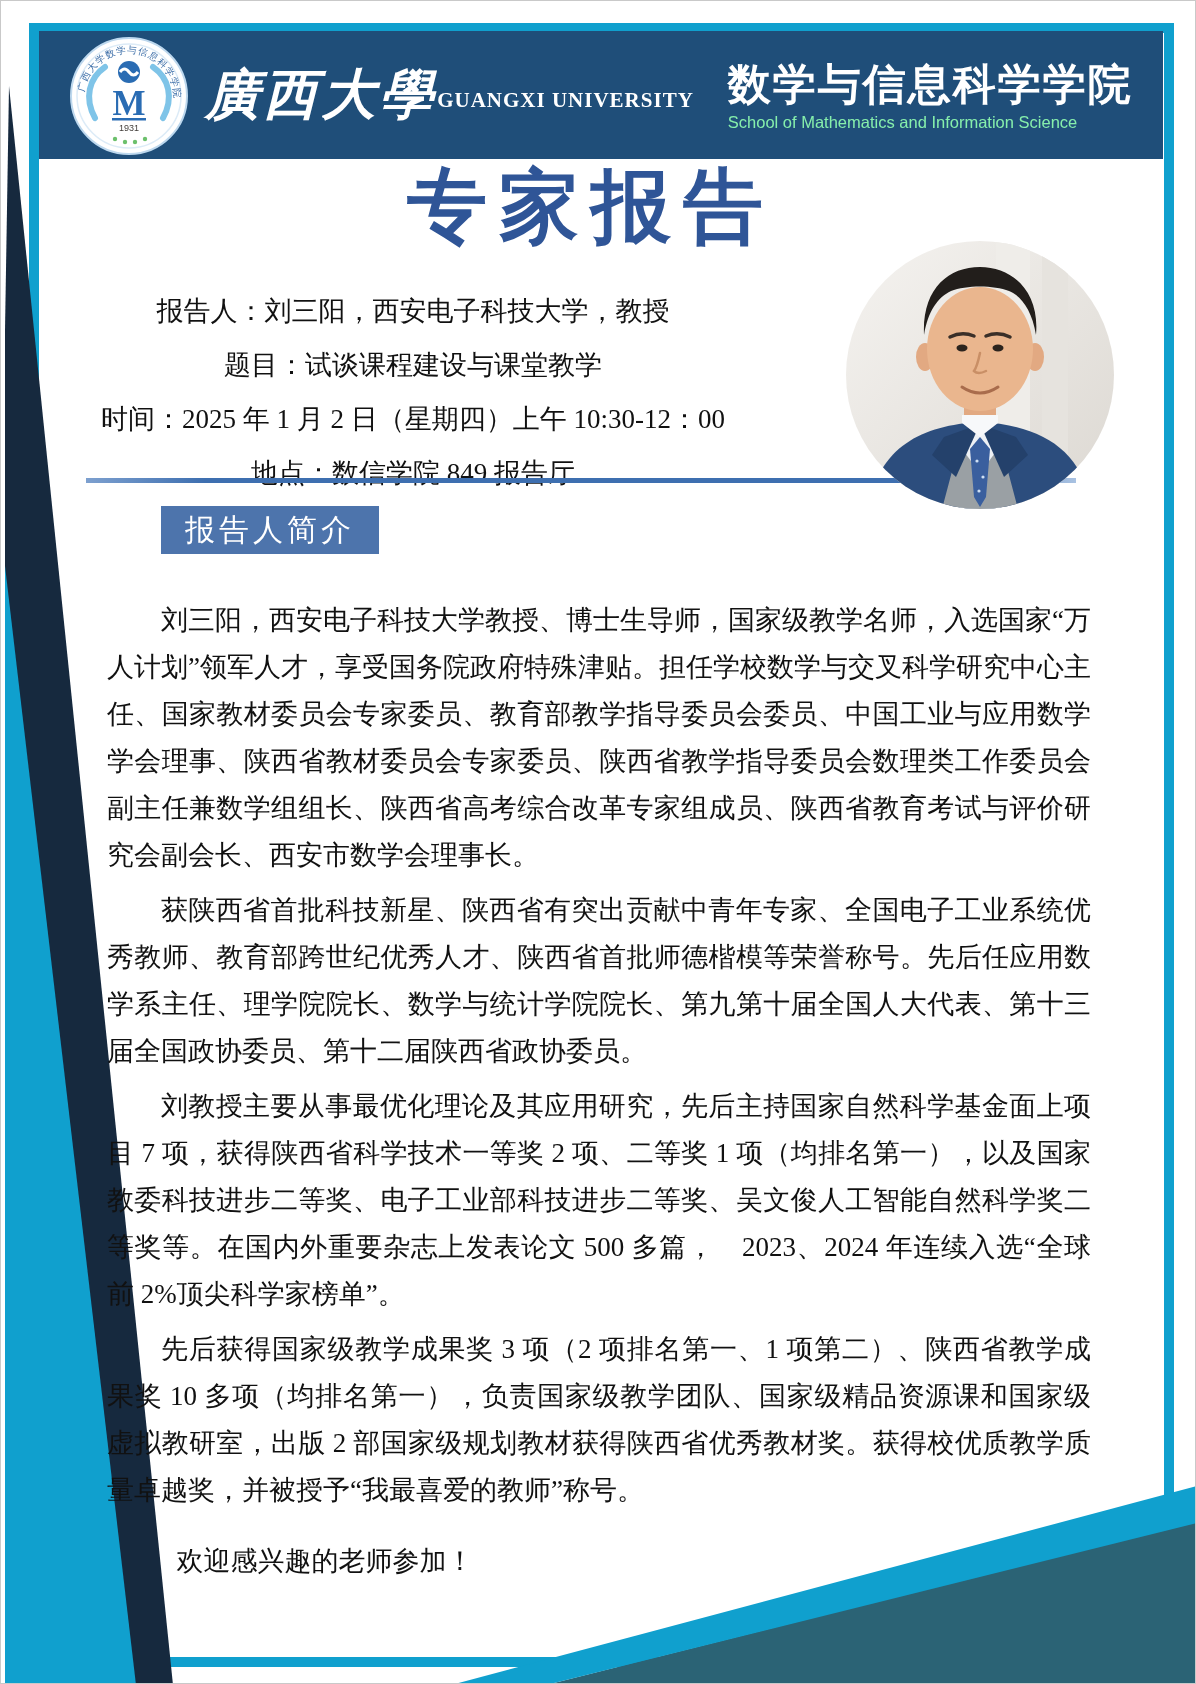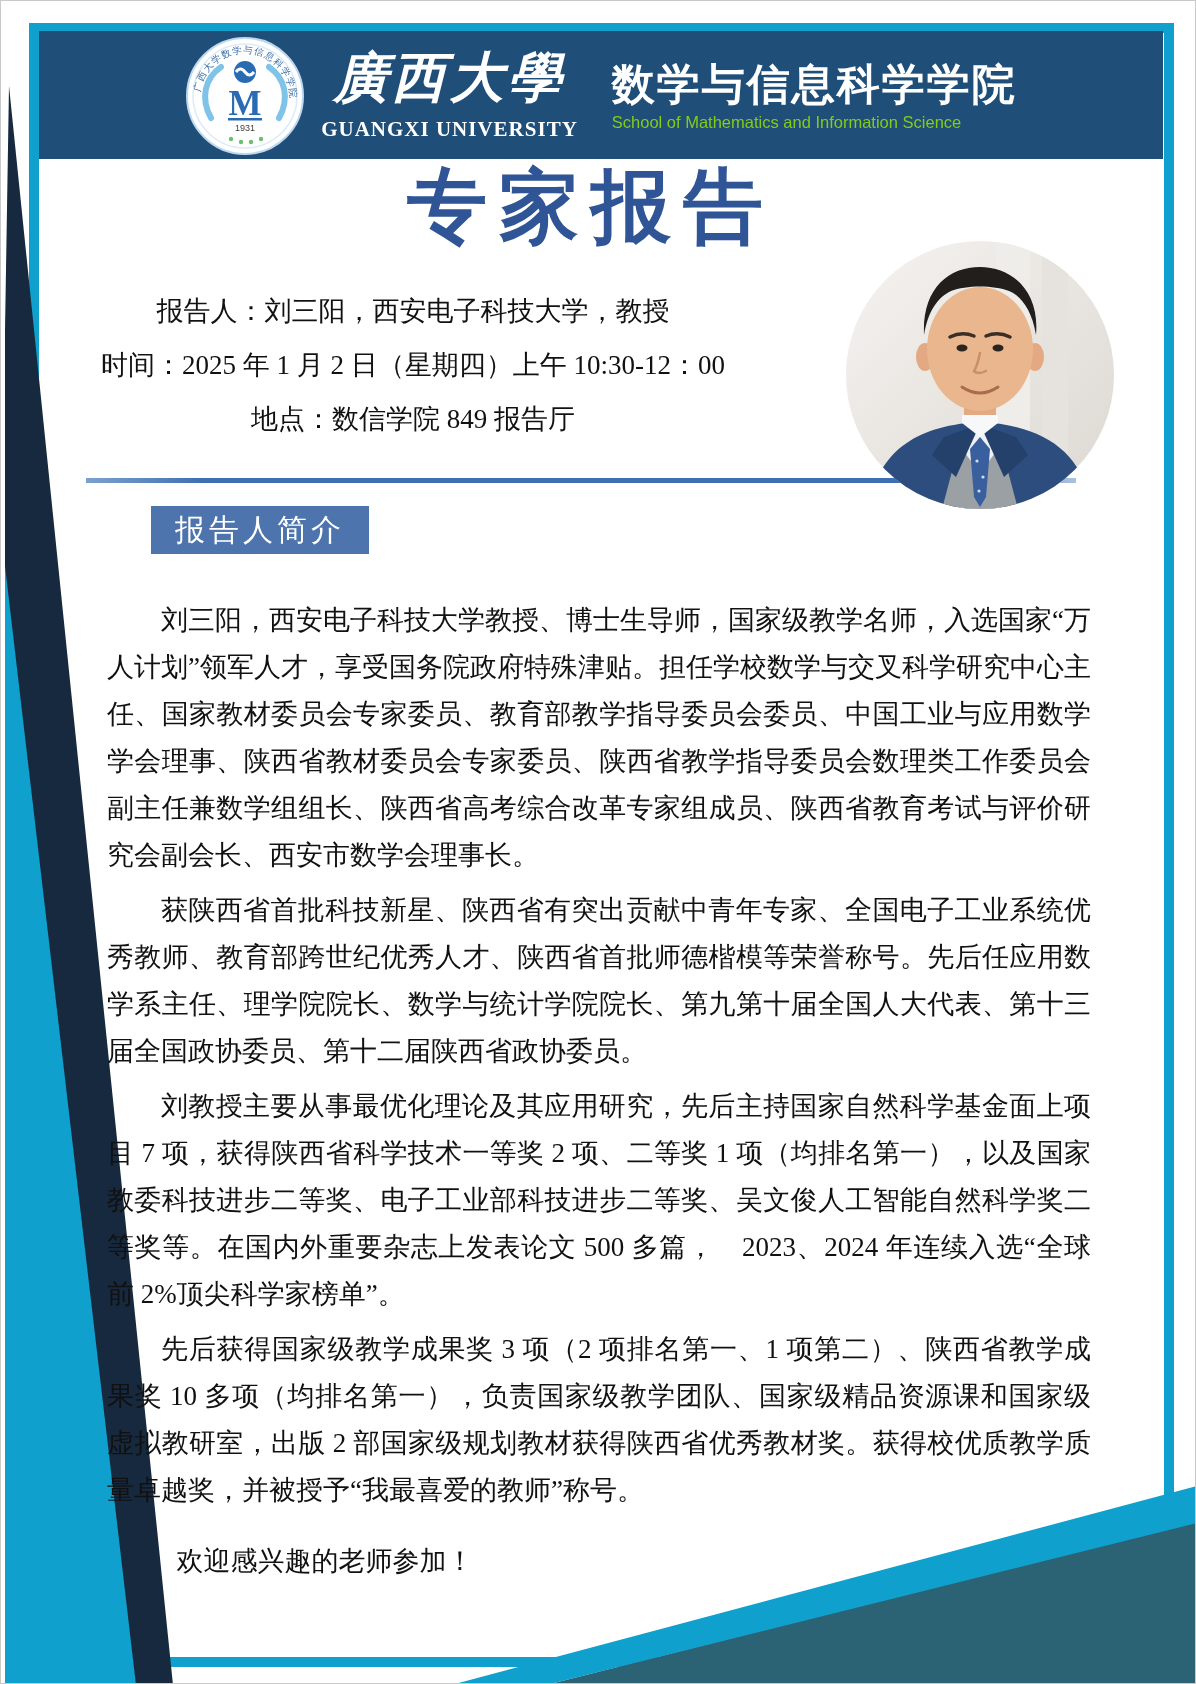--- a/index.html
+++ b/index.html
@@ -38,52 +38,52 @@
     clip-path:polygon(450px 1684px,545px 1684px,1196px 1522px,1196px 1485px);
   }
   
   .banner{
     position:absolute;left:38px;top:30px;width:1124px;height:128px;
     background:#1f4e79;z-index:2;
     display:flex;align-items:center;justify-content:center;gap:16px;
     font-family:"Liberation Sans","DejaVu Sans",sans-serif;
   }
   .logo{flex:0 0 auto;width:120px;height:120px;margin-top:2px;}
-  .univ-block{display:flex;flex-direction:column;align-items:center;color:#fff;}
+  .univ-block{display:flex;flex-direction:row;align-items:center;color:#fff;}
   .univ-cn{
     font-family:"Liberation Serif","DejaVu Serif",serif;
     font-style:italic;font-weight:bold;font-size:54px;line-height:58px;
     letter-spacing:4px;white-space:nowrap;
   }
   .univ-en{
     font-family:"Liberation Serif","DejaVu Serif",serif;
     font-weight:bold;font-size:21px;letter-spacing:1px;white-space:nowrap;margin-top:10px;
   }
   .school-block{display:flex;flex-direction:column;color:#fff;margin-left:18px;}
   .school-cn{font-weight:bold;font-size:43px;line-height:50px;letter-spacing:2px;white-space:nowrap;}
-  .school-en{font-size:16.5px;margin-top:4px;white-space:nowrap;color:#84cc16;}
+  .school-en{font-size:16.5px;margin-top:4px;white-space:nowrap;color:#86efac;}
   
   .title{
     position:absolute;left:0;top:156px;width:1180px;z-index:5;
     text-align:center;font-size:80px;font-weight:bold;color:#2f5597;
     letter-spacing:12px;line-height:100px;
   }
   
   .info{position:absolute;left:100px;top:283px;z-index:5;font-size:27px;line-height:54px;}
   .info div{white-space:nowrap;text-align:center;}
   
   .photo{position:absolute;left:845px;top:240px;width:268px;height:268px;z-index:6;}
   
   .divider{
     position:absolute;left:85px;top:477px;width:990px;height:5px;z-index:5;
     background:linear-gradient(90deg,#7da0cf 0%,#3e6fb0 12%,#3e6fb0 86%,#a9c2e2 100%);
   }
   
   .badge{
-    position:absolute;left:150px;top:505px;z-index:5;
+    position:absolute;left:160px;top:505px;z-index:5;
     background:#4d74ac;color:#ffffff;font-size:30px;line-height:48px;
     padding:0 24px;letter-spacing:4px;
   }
   
   .bio{
     position:absolute;left:98px;top:588px;width:1000px;z-index:5;
     font-size:27px;line-height:47px;text-align:justify;
   }
   .bio p{margin:8px;text-indent:2em;}
   
@@ -138,20 +138,21 @@
     <div class="school-block">
       <div class="school-cn">数学与信息科学学院</div>
       <div class="school-en">School of Mathematics and Information Science</div>
     </div>
   </div>
 
   <div class="title">专家报告</div>
 
   <div class="info">
     <div>报告人：刘三阳，西安电子科技大学，教授</div>
+    <div>题目：试谈课程建设与课堂教学</div>
     <div>时间：2025 年 1 月 2 日（星期四）上午 10:30-12：00</div>
     <div>地点：数信学院 849 报告厅</div>
   </div>
 
   <div class="divider"></div>
 
   <svg class="photo" viewBox="0 0 268 268" xmlns="http://www.w3.org/2000/svg">
     <defs>
       <clipPath id="pc">
           <circle cx="134" cy="134" r="134"></circle>

